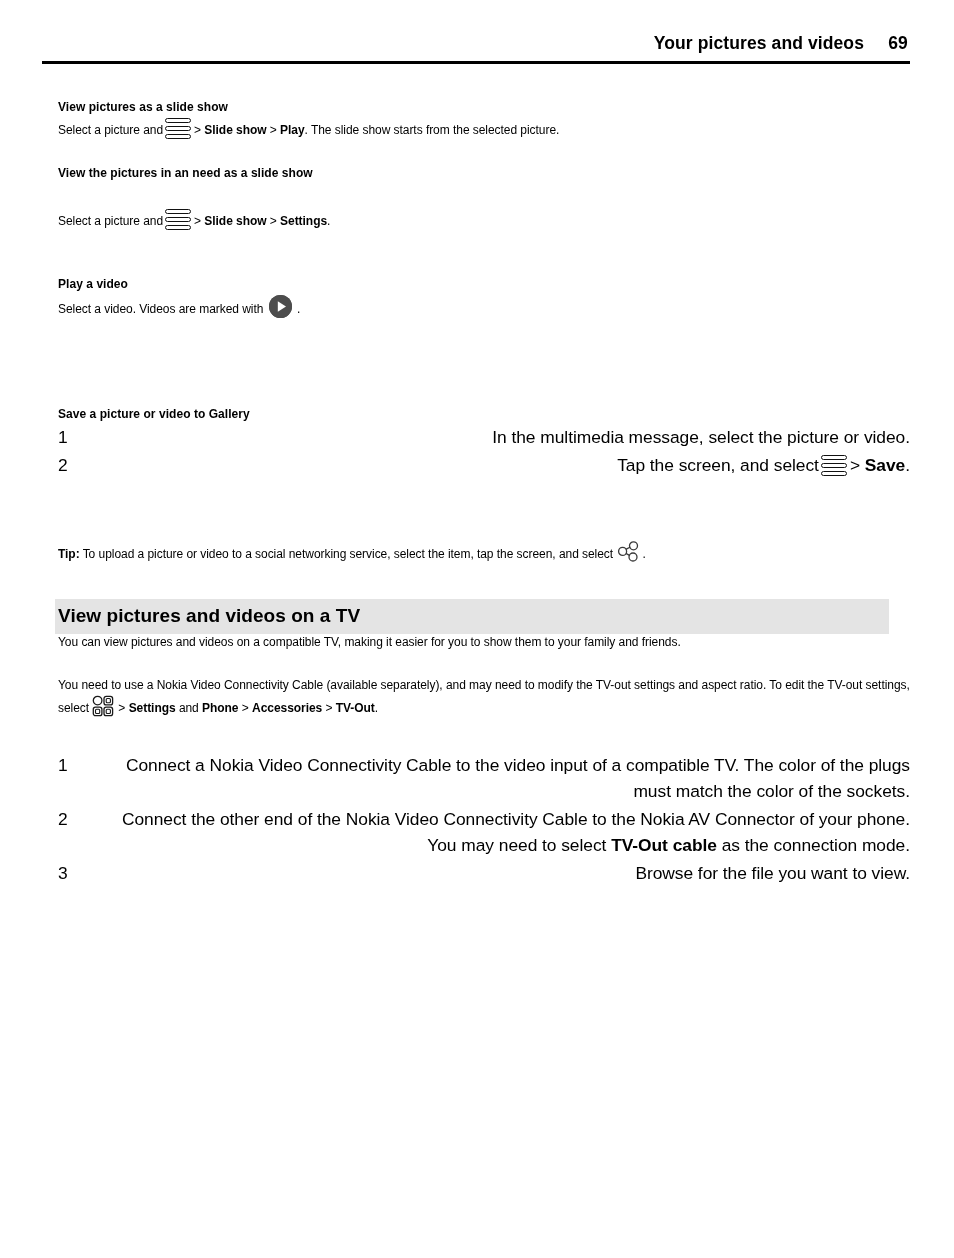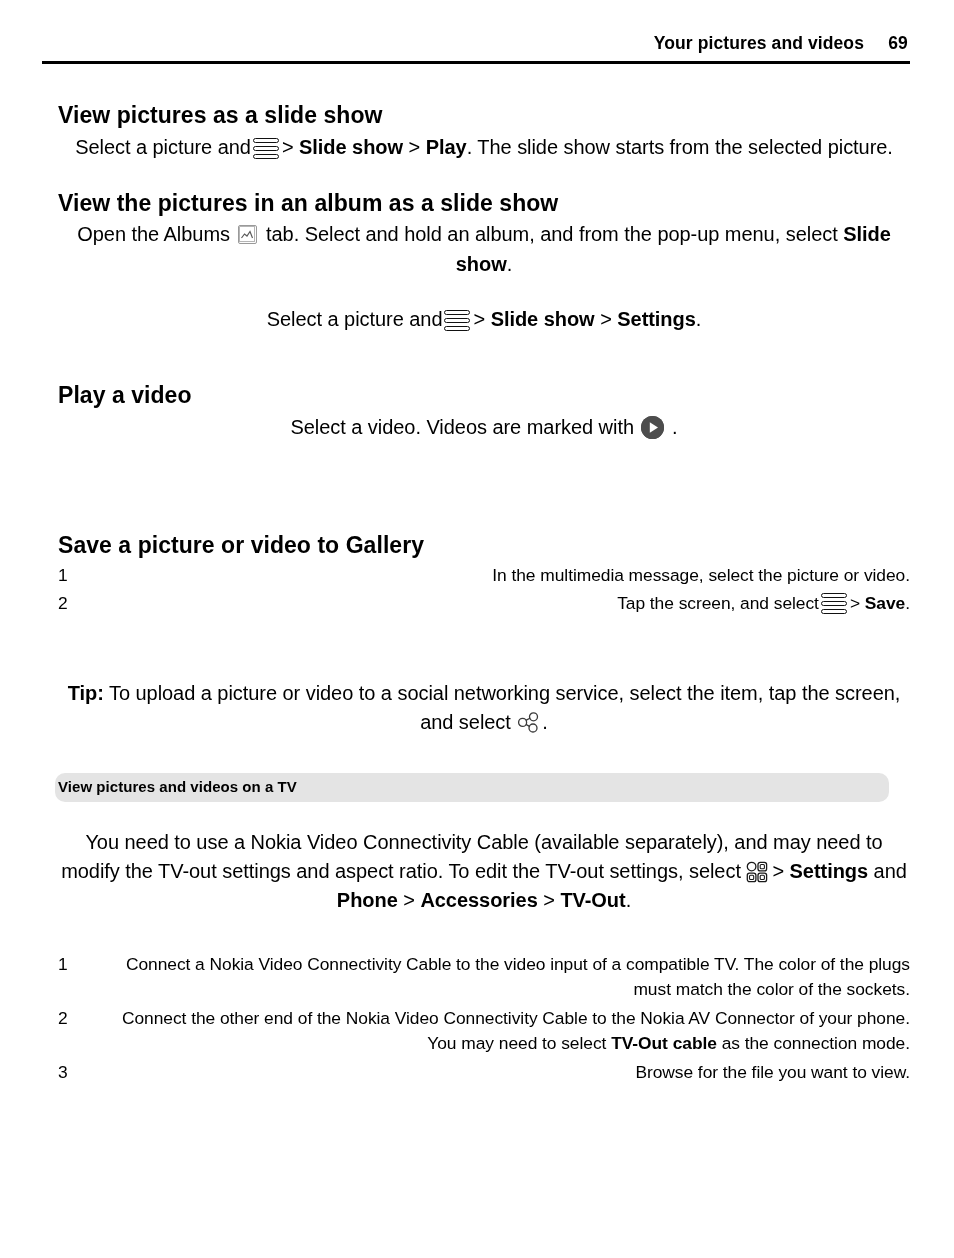--- a/index.html
+++ b/index.html
@@ -53,49 +53,48 @@
     left: 58px;
     top: 100px;
     width: 852px;
   }
   p, h3, h4, ol, li {
     margin: 0;
     padding: 0;
     font-weight: normal;
   }
   .sub-head {
-    font-size: 23px;
+    font-size: 12px;
     font-weight: bold;
     line-height: 1.33;
     margin: 0 0 2px 0;
     letter-spacing: 0.05px;
   }
   .body-text {
-    font-size: 20px;
+    font-size: 12px;
     line-height: 1.465;
     letter-spacing: -0.05px;
-    text-align: center;
+    text-align: left;
   }
   .gap-sm  { height: 16px; }
   .gap-md  { height: 26px; }
   .gap-lg  { height: 36px; }
   .gap-xl  { height: 46px; }
   b, strong { font-weight: bold; }
   
   .section-head {
     background: #e4e4e4;
-    font-size: 15px;
+    font-size: 19px;
     font-weight: bold;
     line-height: 1.5;
     padding: 3px 0 3px 3px;
     margin-left: -3px;
     width: 831px;
     box-sizing: content-box;
     letter-spacing: 0.05px;
-    border-radius: 10px;
   }
   
   .num-list { list-style: none; }
   .num-item {
     display: flex;
     font-size: 17.4px;
     line-height: 1.465;
     letter-spacing: -0.05px;
   }
   .num-item + .num-item { margin-top: 3px; }
@@ -182,32 +181,21 @@
     <h3 class="sub-head">View pictures as a slide show</h3>
     <p class="body-text">
       <span>Select a picture and</span><span class="icon ic-options"><i></i><i></i><i></i></span><span>&gt;</span>
       <b>Slide show</b>
       <span>&gt;</span>
       <b>Play</b><span>. The slide show starts from the selected picture.</span>
     </p>
 
     <div class="gap-md"></div>
 
-    <h3 class="sub-head">View the pictures in an album as a slide show</h3>
-    <p class="body-text">
-      <span>Open the Albums</span>
-      <span class="icon ic-album">
-        <svg width="16" height="16" viewBox="0 0 16 16" aria-hidden="true">
-          <rect x="0.5" y="0.5" width="15" height="15" fill="#ffffff" stroke="#b5b5b5" stroke-width="1"></rect>
-          <polyline points="2.5,12 5.5,8 8,10 11,5.5 13.5,12" fill="none" stroke="#5a5a5a" stroke-width="1.2"></polyline>
-        </svg>
-      </span>
-      <span>tab. Select and hold an album, and from the pop-up menu, select</span>
-      <b>Slide show</b><span>.</span>
-    </p>
+    <h3 class="sub-head">View the pictures in an need as a slide show</h3>
 
     <div class="gap-md"></div>
 
     <p class="body-text">
       <span>Select a picture and</span><span class="icon ic-options"><i></i><i></i><i></i></span><span>&gt;</span>
       <b>Slide show</b>
       <span>&gt;</span>
       <b>Settings</b><span>.</span>
     </p>
 
@@ -265,20 +253,21 @@
             <line x1="7.8" y1="8.4" x2="12.4" y2="6.0"></line>
             <line x1="7.9" y1="12.4" x2="11.9" y2="14.6"></line>
           </g>
         </svg>
       </span><span>.</span>
     </p>
 
     <div class="gap-lg"></div>
 
     <h4 class="section-head">View pictures and videos on a TV</h4>
+    <p class="body-text">You can view pictures and videos on a compatible TV, making it easier for you to show them to your family and friends.</p>
 
     <div class="gap-md"></div>
 
     <p class="body-text">
       <span>You need to use a Nokia Video Connectivity Cable (available separately), and may need to modify the TV-out settings and aspect ratio. To edit the TV-out settings, select</span>
       <span class="icon ic-menu">
         <svg width="22" height="22" viewBox="0 0 22 22" aria-hidden="true">
           <circle cx="5.6" cy="5.6" r="4.3" fill="#ffffff" stroke="#1a1a1a" stroke-width="1.3"></circle>
           <rect x="12.0" y="1.3" width="8.6" height="8.6" rx="2.2" fill="#ffffff" stroke="#1a1a1a" stroke-width="1.3"></rect>
           <rect x="1.3" y="12.1" width="8.6" height="8.6" rx="2.2" fill="#ffffff" stroke="#1a1a1a" stroke-width="1.3"></rect>

